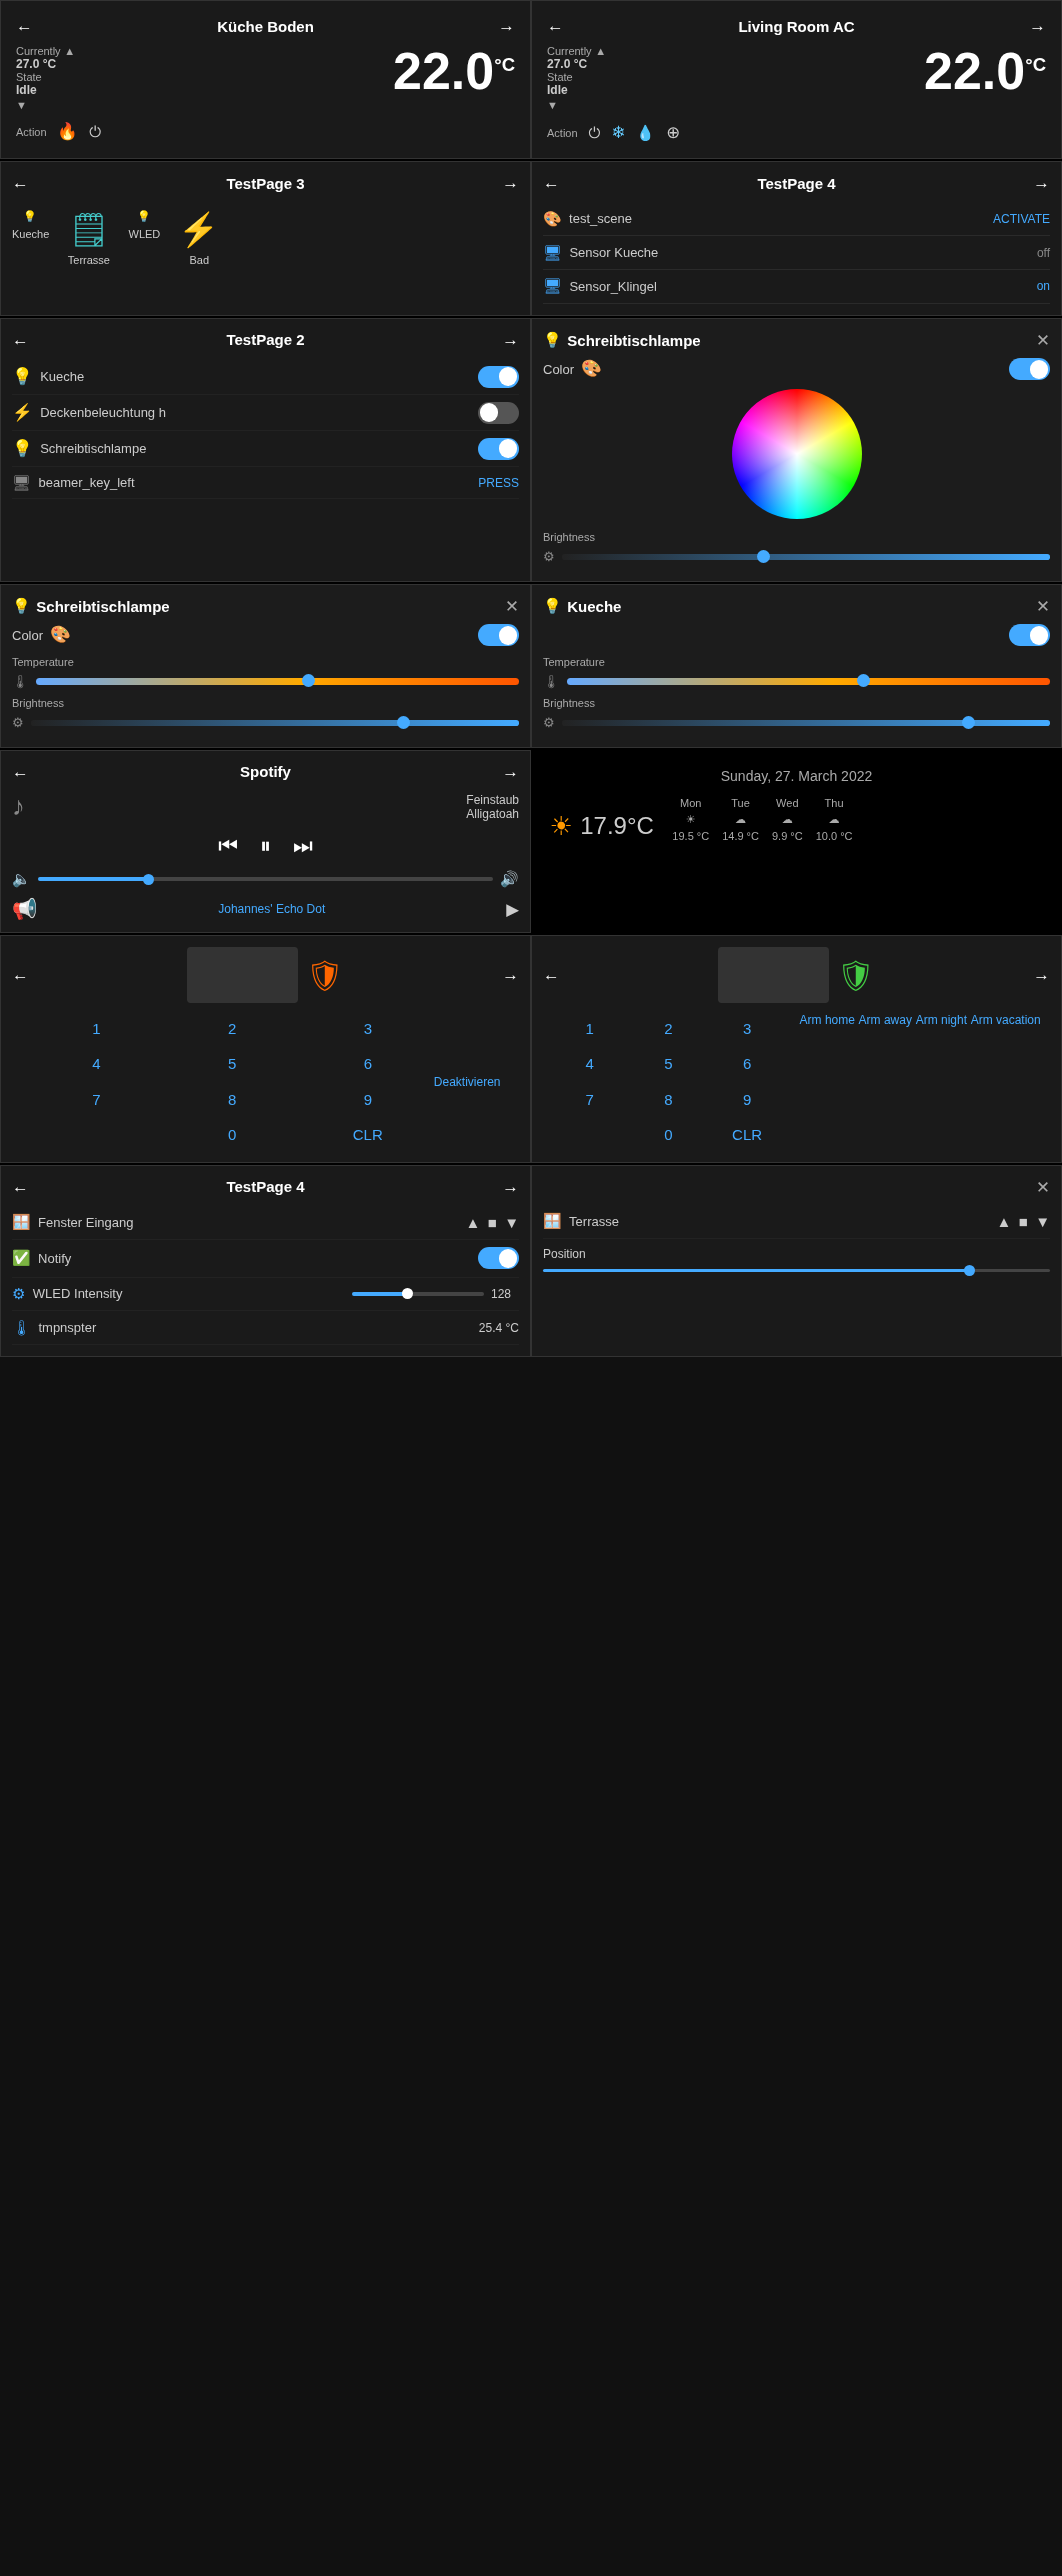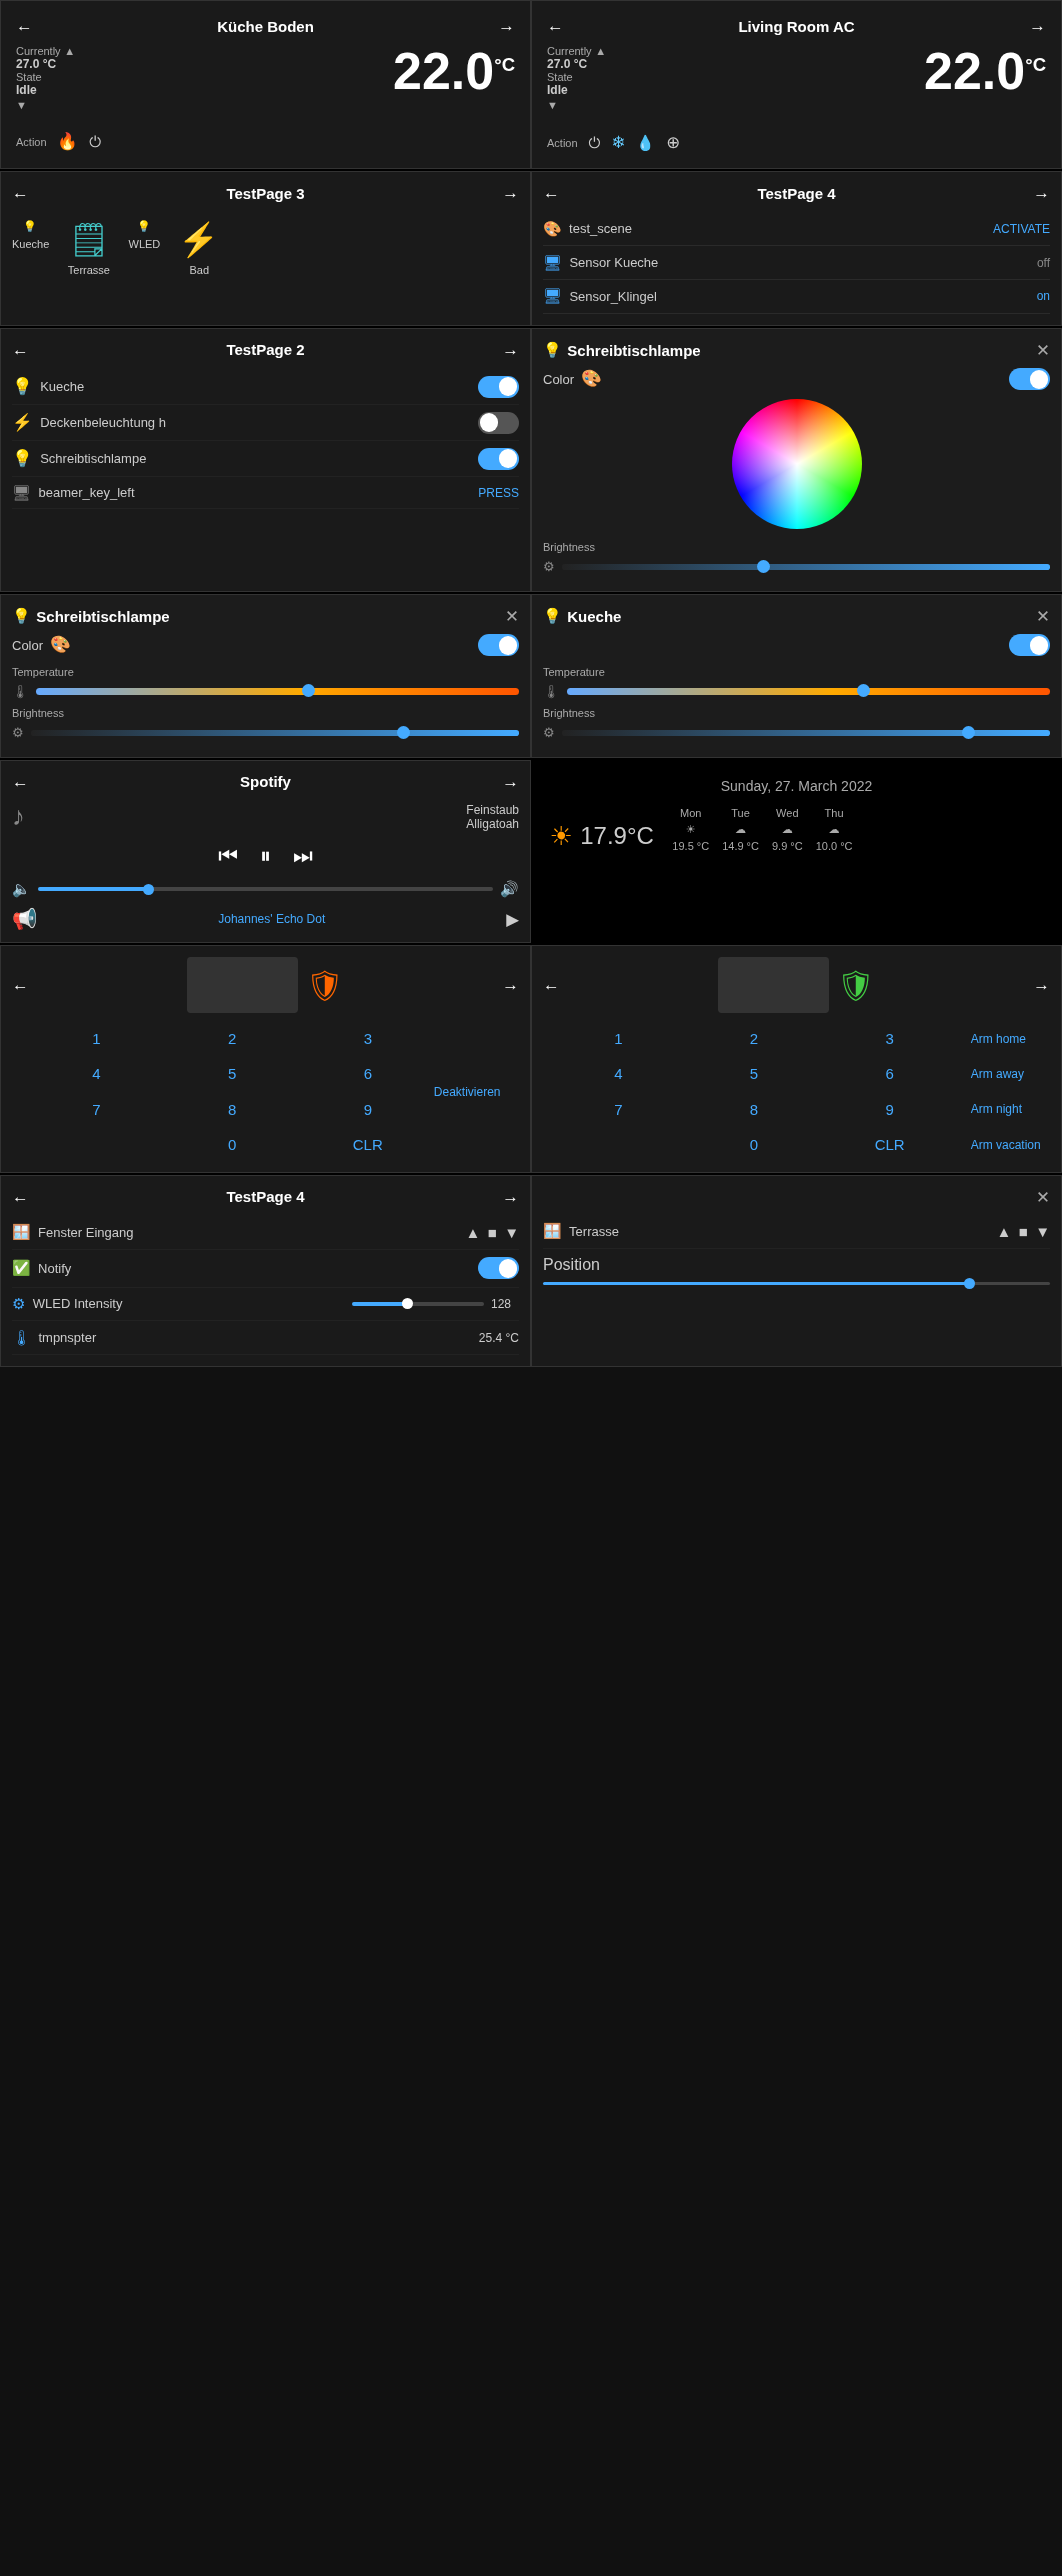--- a/index.html
+++ b/index.html
@@ -71,21 +71,21 @@
 
     .thermo-unit {
       font-size: 18.5px;
       vertical-align: super;
     }
 
     .action-row {
       display: flex;
       align-items: center;
       gap: 11px;
-      margin-top: 20px;
+      margin-top: 10px;
     }
 
     .action-label {
       font-size: 11px;
       color: #aaa;
     }
 
     
     .icon-fire { color: #f90; font-size: 16.7px; }
     .icon-power { color: #ccc; font-size: 15px; }
@@ -854,21 +854,21 @@
         <button class="num-btn">3</button>
         <button class="num-btn">4</button>
         <button class="num-btn">5</button>
         <button class="num-btn">6</button>
         <button class="num-btn">7</button>
         <button class="num-btn">8</button>
         <button class="num-btn">9</button>
         <button class="num-btn" style="grid-column:2;">0</button>
         <button class="num-btn">CLR</button>
       </div>
-      <div style="display:flex; flex-direction:column; justify-content:space-around; gap:3.7px;">
+      <div style="display:flex; flex-direction:row; justify-content:space-around; gap:3.7px;">
         <span class="action-btn">Arm home</span>
         <span class="action-btn">Arm away</span>
         <span class="action-btn">Arm night</span>
         <span class="action-btn">Arm vacation</span>
       </div>
     </div>
   </div>
 </div>
 
 <div class="section-separator"></div>
@@ -935,21 +935,21 @@
         <span>Terrasse</span>
       </div>
       <div class="cover-controls">
         <button class="cover-btn">▲</button>
         <button class="cover-btn">■</button>
         <button class="cover-btn">▼</button>
       </div>
     </div>
 
     <div style="padding: 7.4px 0;">
-      <span style="color:#ccc; font-size:16px;">Position</span>
+      <span style="color:#ccc; font-size:12px;">Position</span>
       <div style="margin-top:7.4px; display:flex; align-items:center;">
         <div style="flex:1; height:3.7px; border-radius:1.9px; background: linear-gradient(to right, #4af 85%, #444 85%); position:relative;">
           <div style="width:11px;height:11px;border-radius:50%;background:#4af;position:absolute;top:-3.7px;left:83%;"></div>
         </div>
       </div>
     </div>
   </div>
 </div>
 
 

